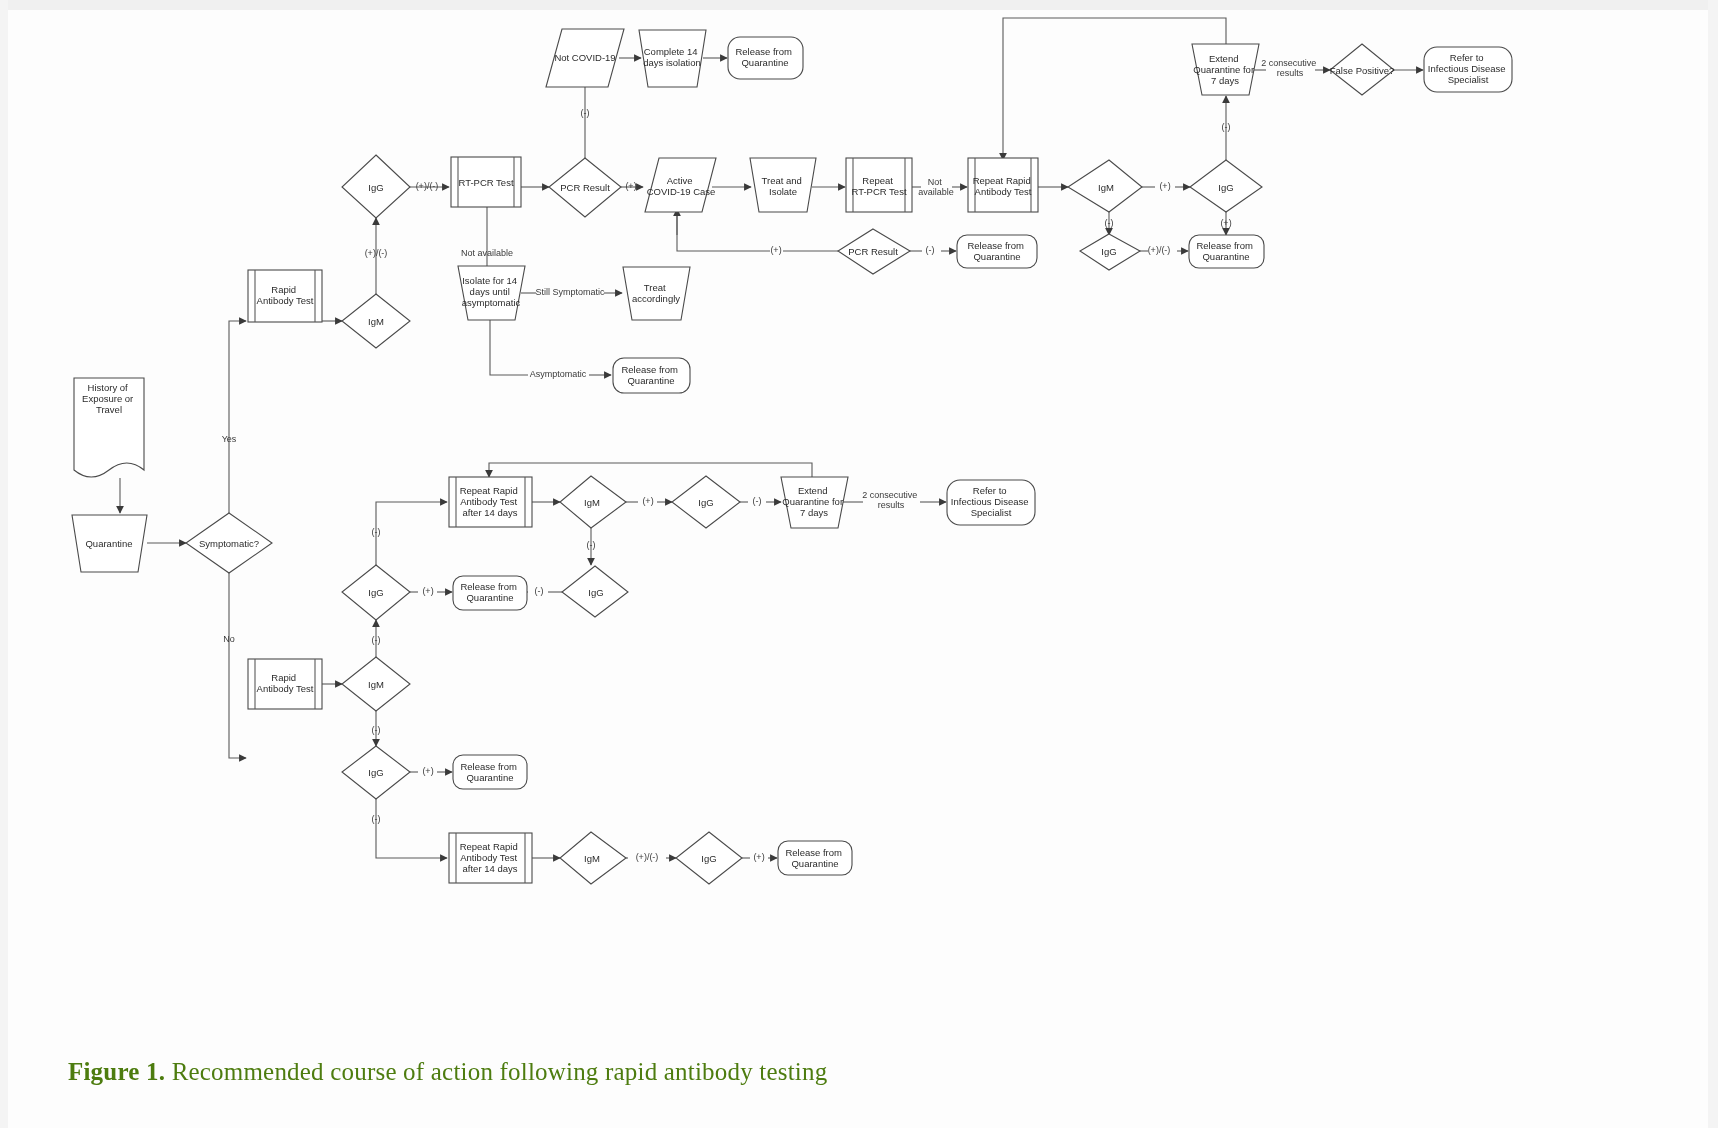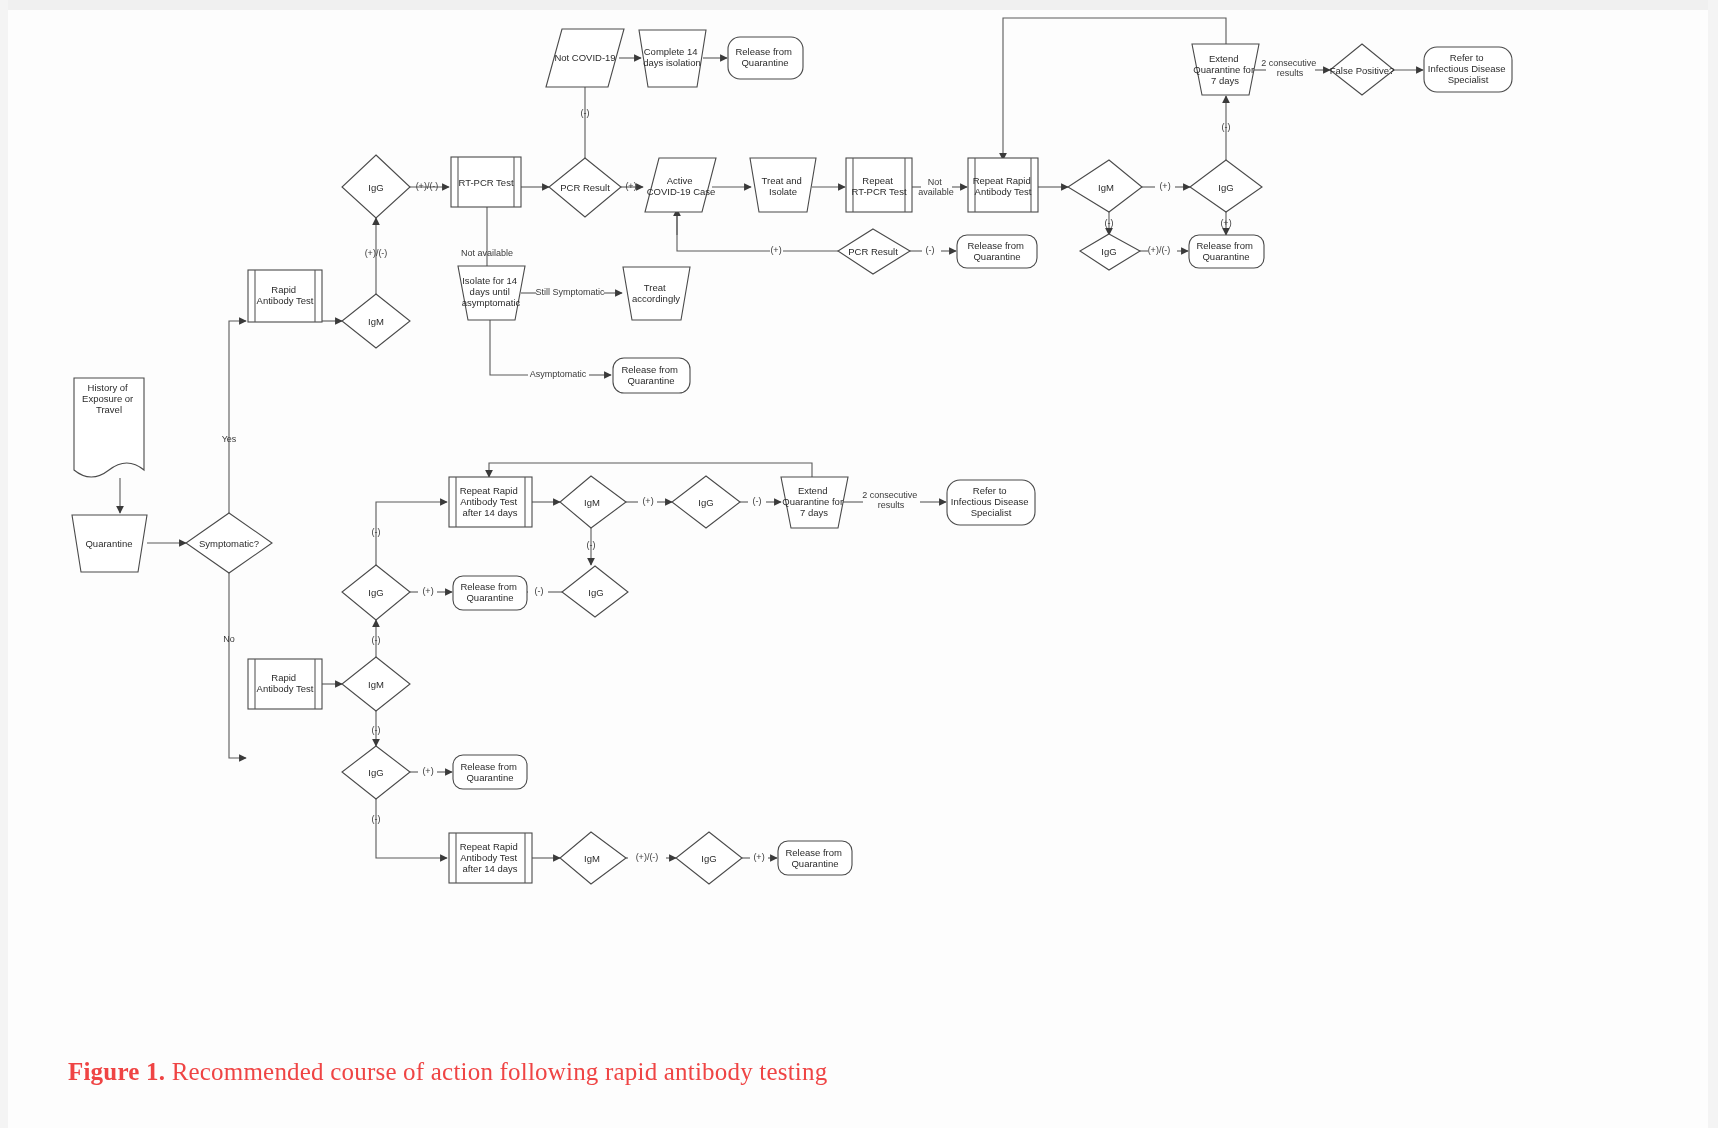--- a/index.html
+++ b/index.html
@@ -67,21 +67,21 @@
     fill: #3a3a3a;
     text-anchor: middle;
     dominant-baseline: middle;
   }
   .caption {
     position: absolute;
     left: 68px;
     top: 1058px;
     font-family: "Liberation Serif", serif;
     font-size: 25px;
-    color: #ef4444;
+    color: #4d7c0f;
     letter-spacing: 0.2px;
   }
   .caption b {
     font-weight: bold;
   }
 </style>
 </head>
 <body>
 
 <div id="page">

